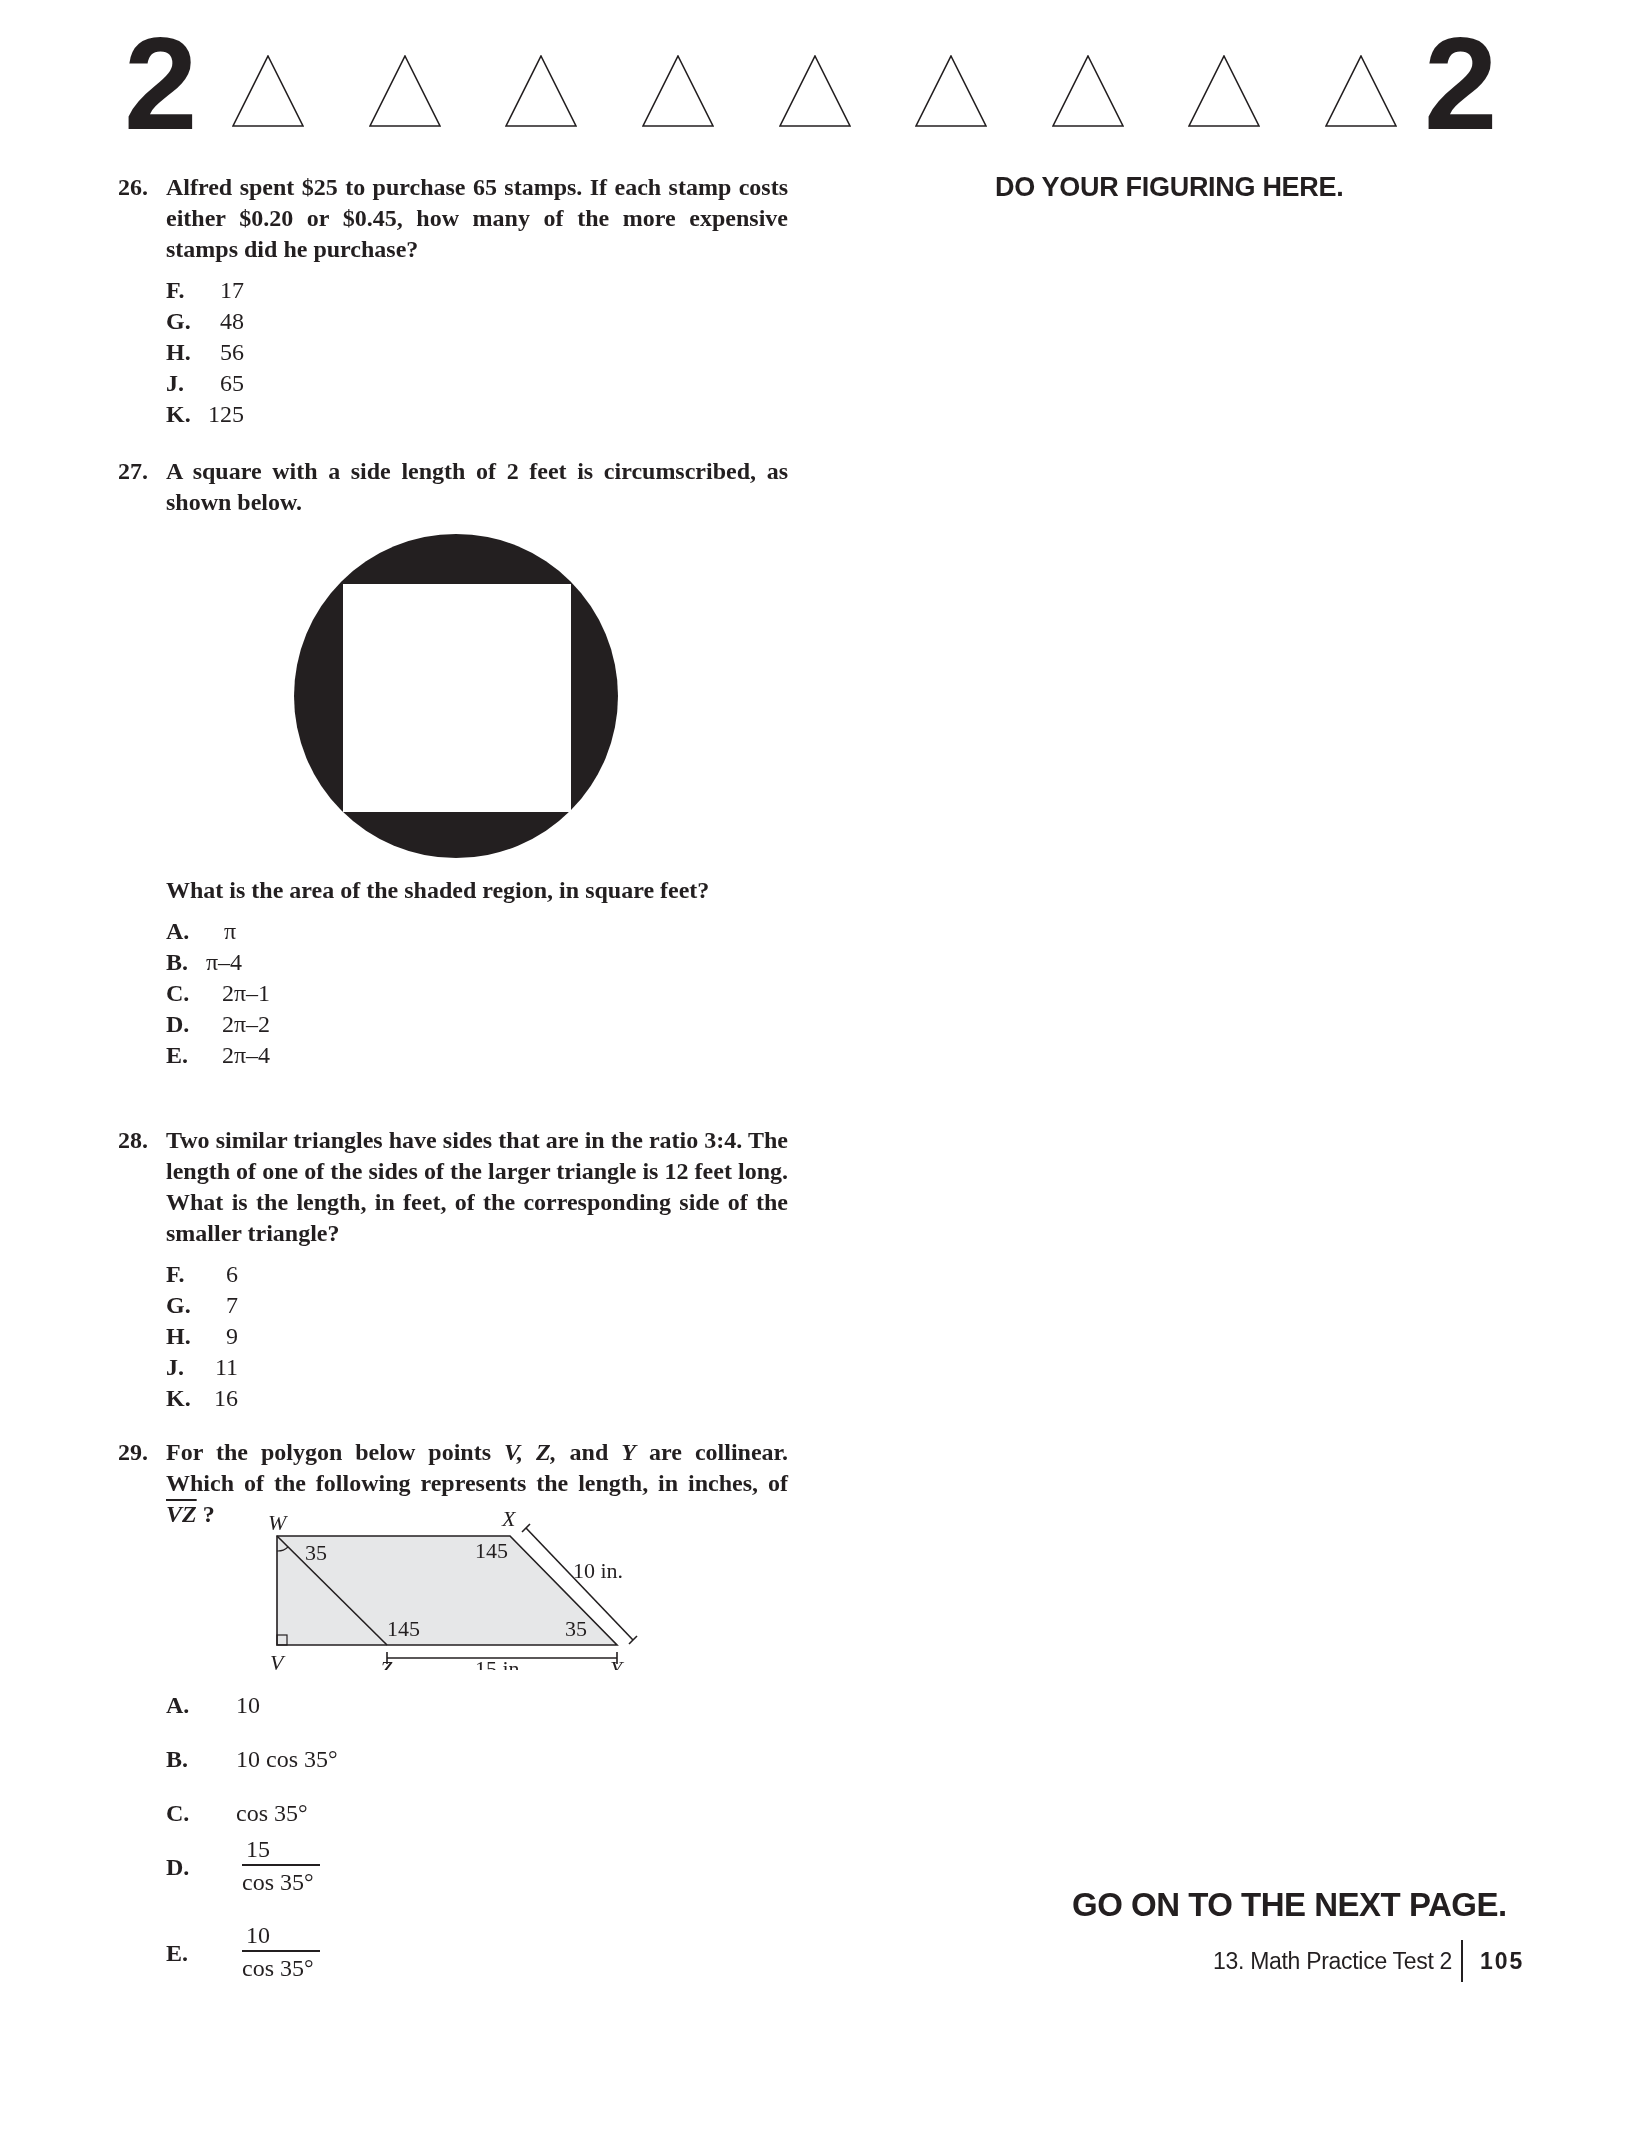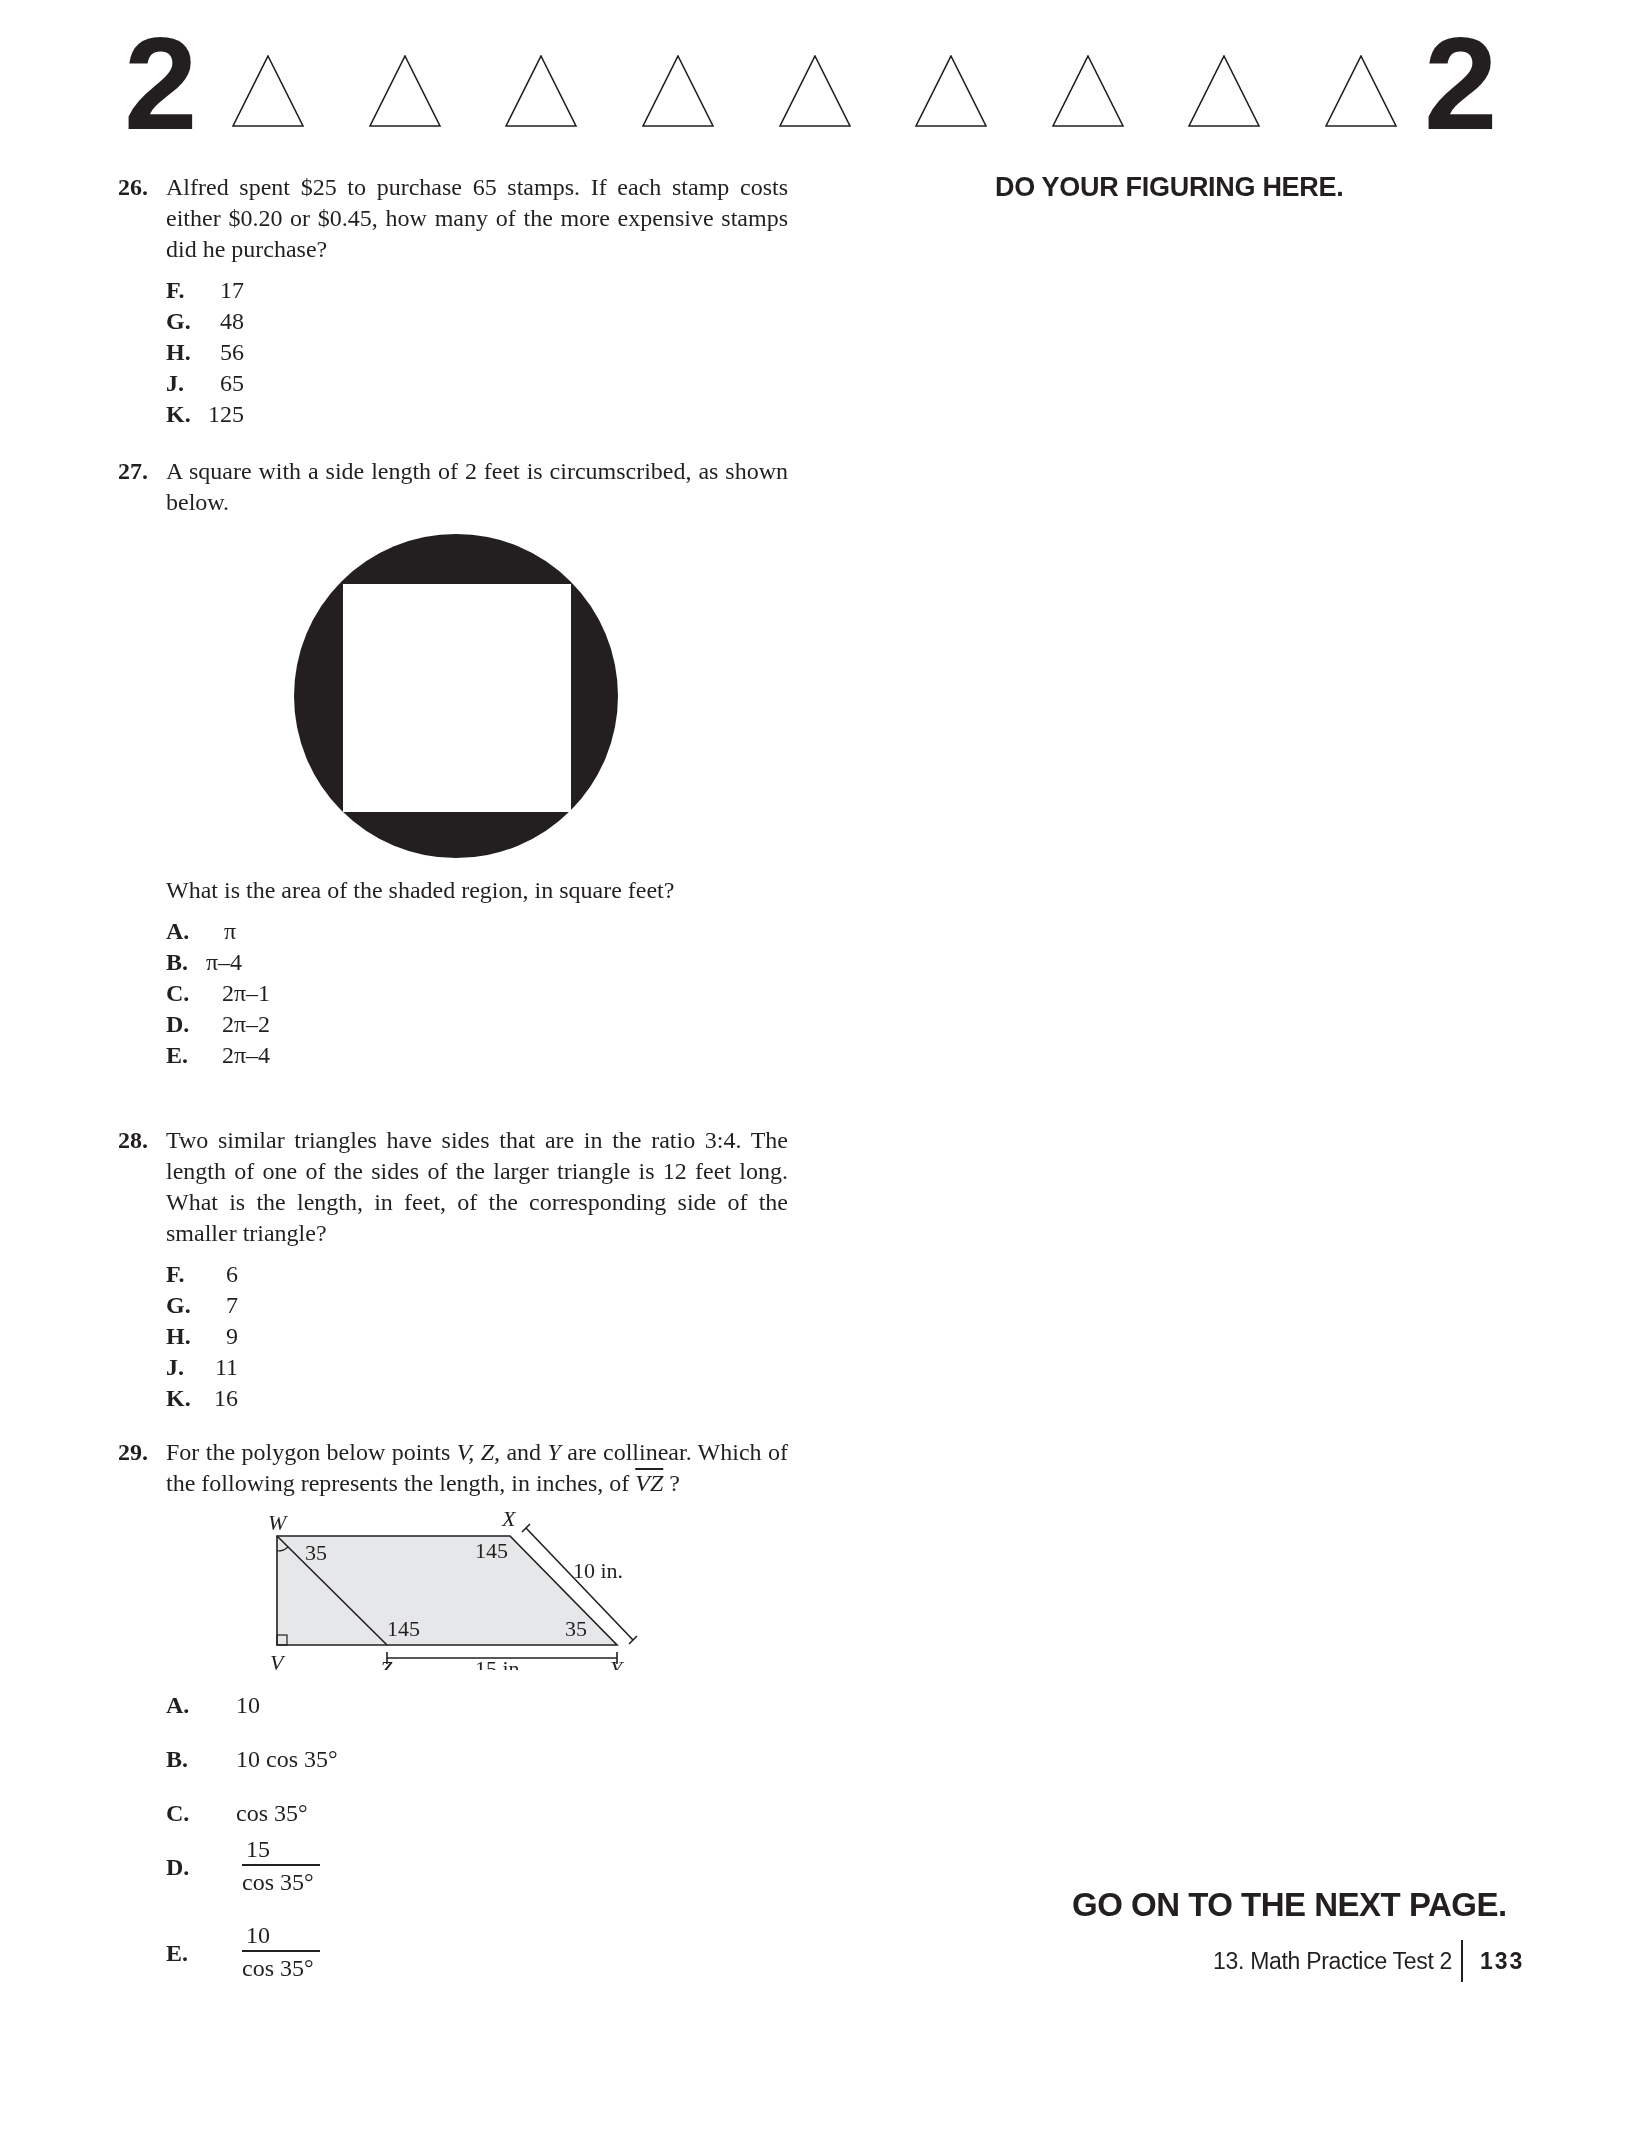--- a/index.html
+++ b/index.html
@@ -6,21 +6,21 @@
   body { width: 1640px; height: 2130px; position: relative; overflow: hidden;
          font-family: "Liberation Serif", serif; color: #231f20; }
   .abs { position: absolute; }
   
   .big2 { position: absolute; top: 18px; font-family: "Liberation Sans", sans-serif;
           font-weight: bold; font-size: 132px; line-height: 132px; color: #231f20; }
   .tri { position: absolute; top: 55px; width: 72px; height: 72px; }
   
   .q { position: absolute; left: 118px; width: 670px; font-size: 24px; line-height: 31px; }
   .qnum { position: absolute; left: 0; top: 0; font-weight: bold; }
-  .qtext { margin-left: 48px; text-align: justify; }
+  .qtext { margin-left: 48px; text-align: justify; font-weight: bold; }
   .choices { margin-left: 48px; margin-top: 10px; }
   .choice { display: flex; height: 31px; line-height: 31px; }
   .clabel { font-weight: bold; width: 40px; }
   .cval { width: 38px; text-align: right; }
   .side-heading { position: absolute; left: 995px; top: 172px; font-family: "Liberation Sans", sans-serif;
           font-weight: bold; font-size: 27px; letter-spacing: -0.3px; }
   .go-on { position: absolute; left: 1072px; top: 1886px; font-family: "Liberation Sans", sans-serif;
           font-weight: bold; font-size: 33px; letter-spacing: -0.5px; }
   .footer { position: absolute; top: 1948px; font-family: "Liberation Sans", sans-serif; font-size: 23px; }
   .footer-chapter { left: 1213px; letter-spacing: -0.3px; }
@@ -220,13 +220,13 @@
       <span class="num">10</span>
       <span class="bar"></span>
       <span class="den">cos 35°</span>
     </span>
   </div>
 </div>
 
 <div class="go-on">GO ON TO THE NEXT PAGE.</div>
 <div class="footer footer-chapter">13.  Math Practice Test 2</div>
 <div class="footer-div"></div>
-<div class="footer footer-page">133</div>
+<div class="footer footer-page">105</div>
 
 </body></html>

